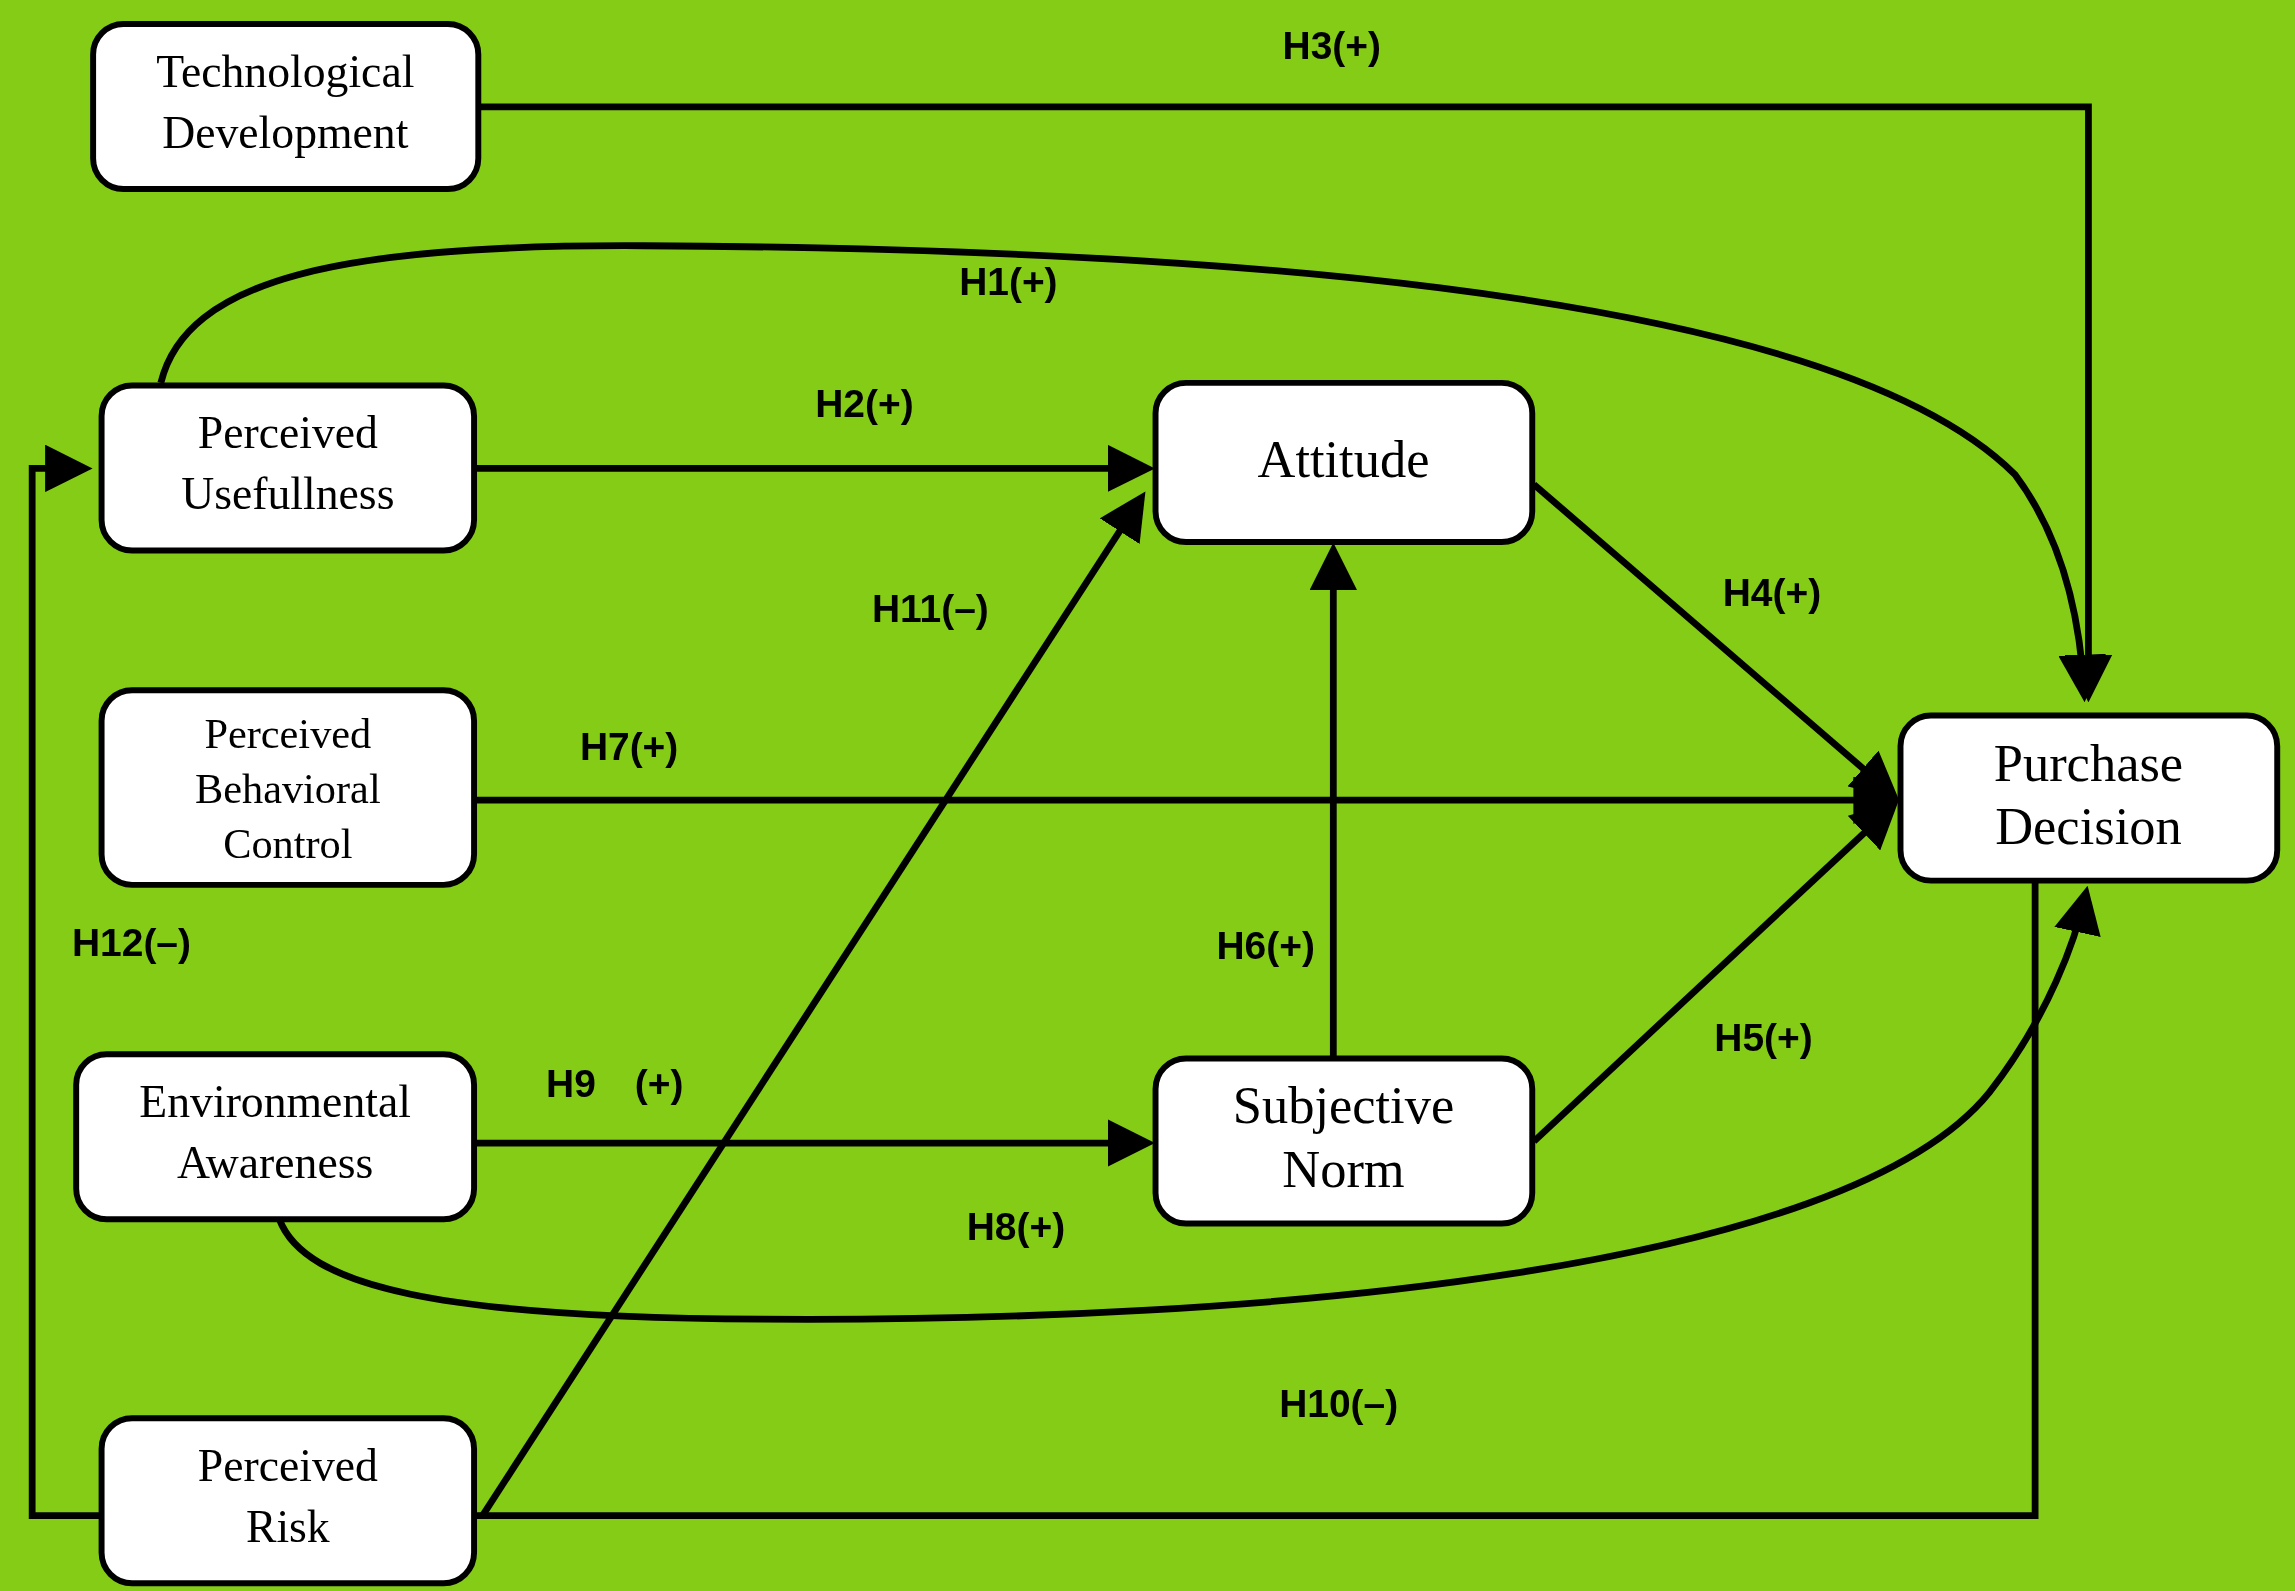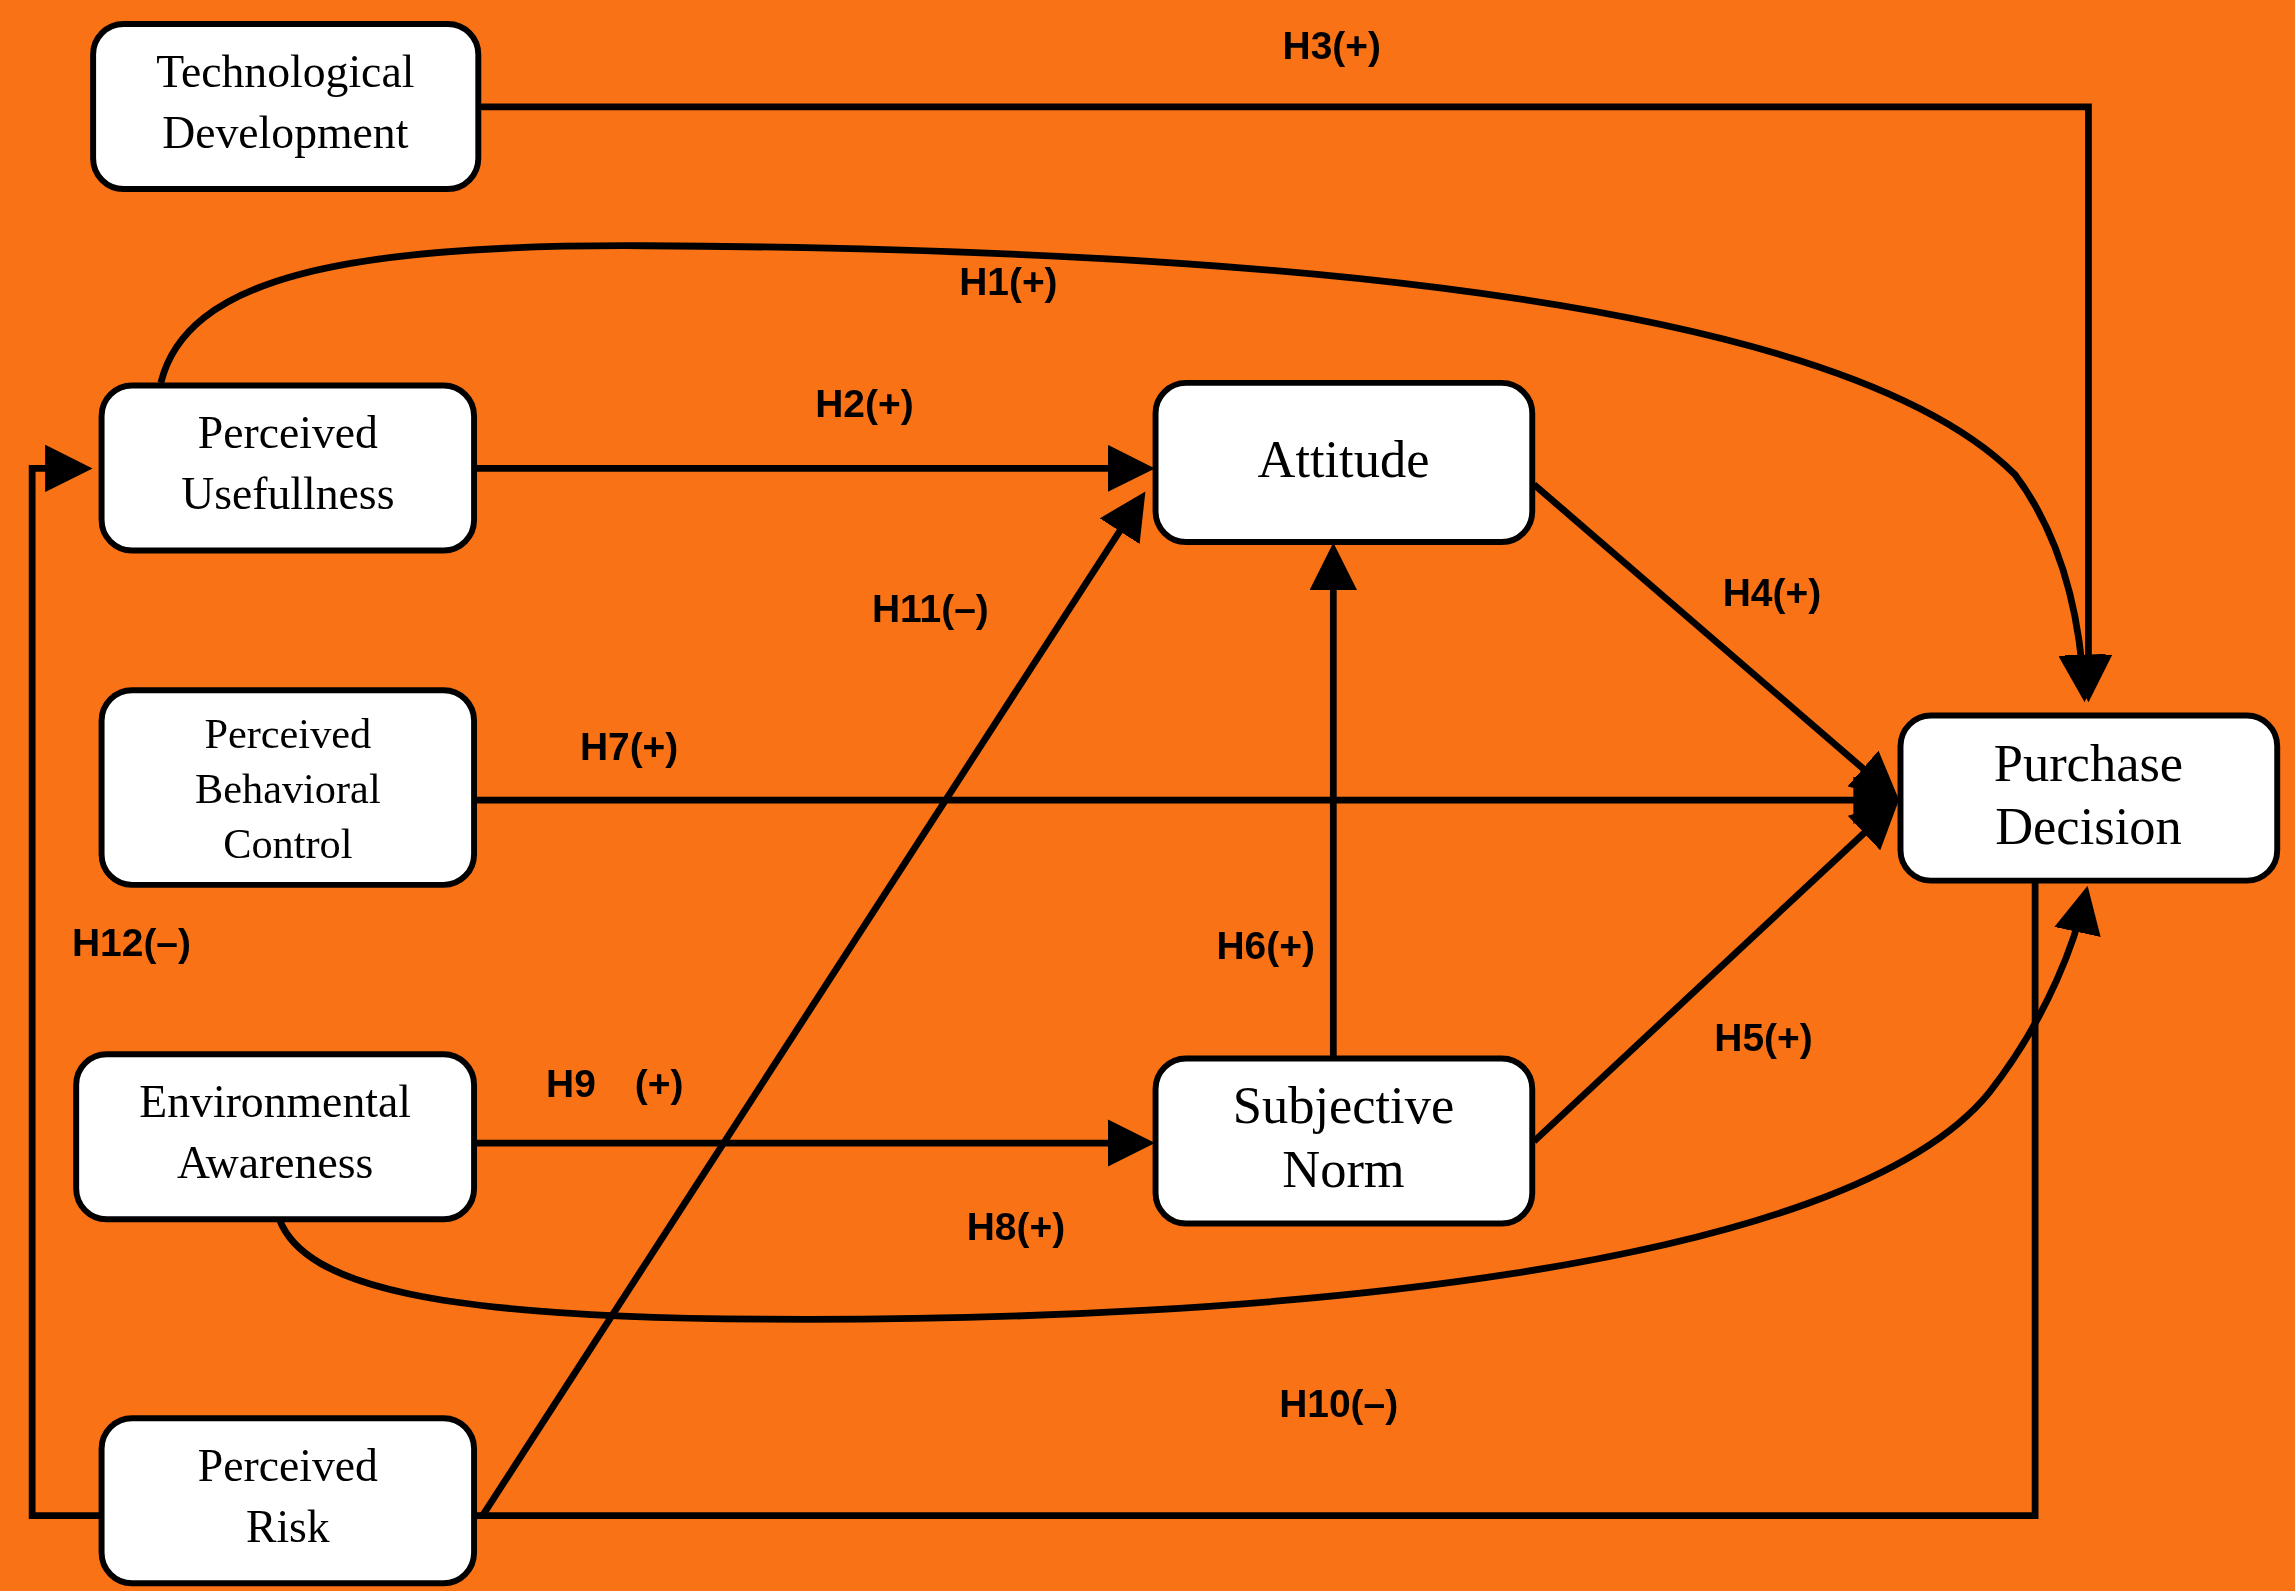--- a/index.html
+++ b/index.html
@@ -4,21 +4,21 @@
 <style>
   html, body {
     margin: 0;
     padding: 0;
     background: #ffffff;
   }
   #canvas {
     position: relative;
     width: 2295px;
     height: 1592px;
-    background: #f97316;
+    background: #84cc16;
     overflow: hidden;
   }
   svg#model {
     position: absolute;
     left: 0;
     top: 0;
     width: 2295px;
     height: 1592px;
   }
   .node-rect {

